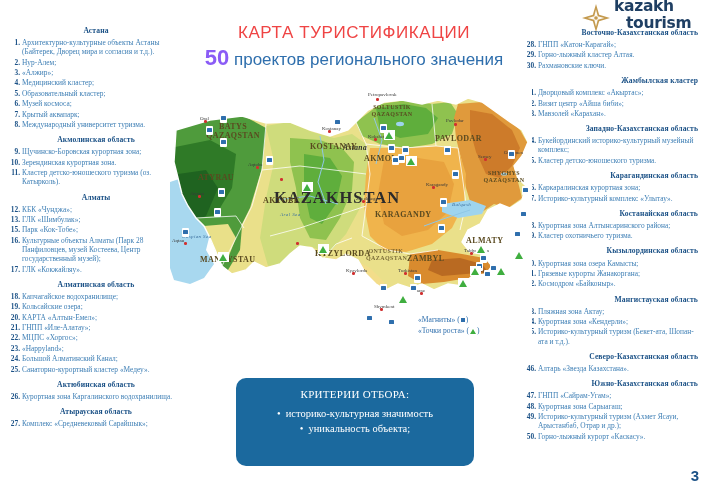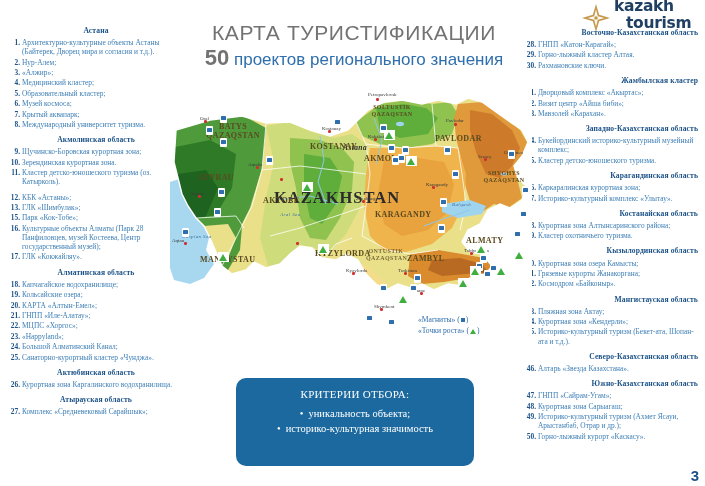--- a/index.html
+++ b/index.html
@@ -14,25 +14,25 @@
   .logo{position:absolute;left:580px;top:0px;width:125px;height:36px;}
   .logo .star{position:absolute;left:2px;top:4px;width:28px;height:28px;}
   .logo .txt{position:absolute;left:34px;top:-2px;
     font-family:"DejaVu Sans", sans-serif;font-weight:700;
     color:#1f3f63;line-height:17px;font-size:15.5px;letter-spacing:-.3px;}
   .logo .txt span{display:block;}
   .logo .txt span.l2{padding-left:12px;}
 
   
   .title-wrap{position:absolute;left:178px;top:22px;width:352px;text-align:center;}
-  .title1{font-family:"Liberation Sans", sans-serif;font-size:21px;
-    letter-spacing:.6px;color:#737373;font-weight:400;line-height:22px;}
+  .title1{font-family:"Liberation Sans", sans-serif;font-size:17px;
+    letter-spacing:.6px;color:#ef4444;font-weight:400;line-height:22px;}
   .title2{font-family:"Liberation Sans", sans-serif;font-size:17px;
     color:#2f6fad;line-height:24px;margin-top:2px;white-space:nowrap;}
-  .title2 .big{color:#737373;font-weight:700;font-size:22px;}
+  .title2 .big{color:#8b5cf6;font-weight:700;font-size:22px;}
 
   
   .col{position:absolute;width:176px;font-size:7.4px;line-height:9.1px;}
   .col-left{left:8px;top:26px;}
   .col-right{left:524px;top:28px;}
   .grp{margin-bottom:6px;}
   .grp-title{
     font-family:"Liberation Serif", serif;font-weight:700;font-size:7.6px;
     color:#1c5287;text-align:center;margin:0 0 3px 0;letter-spacing:.1px;}
   .col-right .grp-title{text-align:right;padding-right:2px;}
@@ -129,39 +129,40 @@
       </div>
       <div class="grp">
         <div class="grp-title">Акмолинская область</div>
         <ol class="items">
           <li><span class="n">9.</span><span>Щучинско-Боровская курортная зона;</span></li>
           <li><span class="n">10.</span><span>Зерендинская курортная зона.</span></li>
           <li><span class="n">11.</span><span>Кластер детско-юношеского туризма (оз. Катырколь).</span></li>
         </ol>
       </div>
       <div class="grp">
-        <ol class="items">
-          <li><span class="n">12.</span><span>КБК «Астаны»;</span></li>
+        <div class="grp-title">Алматы</div>
+        <ol class="items">
+          <li><span class="n">12.</span><span>КБК «Чунджа»;</span></li>
           <li><span class="n">13.</span><span>ГЛК «Шимбулак»;</span></li>
           <li><span class="n">15.</span><span>Парк «Кок-Тобе»;</span></li>
           <li><span class="n">16.</span><span>Культурные объекты Алматы (Парк 28 Панфиловцев, музей Костеева, Центр государственный музей);</span></li>
           <li><span class="n">17.</span><span>ГЛК «Кокжайляу».</span></li>
         </ol>
       </div>
       <div class="grp">
         <div class="grp-title">Алматинская область</div>
         <ol class="items">
           <li><span class="n">18.</span><span>Капчагайское водохранилище;</span></li>
           <li><span class="n">19.</span><span>Кольсайские озера;</span></li>
           <li><span class="n">20.</span><span>КАРТА «Алтын-Емел»;</span></li>
           <li><span class="n">21.</span><span>ГНПП «Иле-Алатау»;</span></li>
           <li><span class="n">22.</span><span>МЦПС «Хоргос»;</span></li>
           <li><span class="n">23.</span><span>«Happyland»;</span></li>
           <li><span class="n">24.</span><span>Большой Алматинский Канал;</span></li>
-          <li><span class="n">25.</span><span>Санаторно-курортный кластер «Чунджа».</span></li>
+          <li><span class="n">25.</span><span>Санаторно-курортный кластер «Медеу».</span></li>
         </ol>
       </div>
       <div class="grp">
         <div class="grp-title">Актюбинская область</div>
         <ol class="items">
           <li><span class="n">26.</span><span>Курортная зона Каргалинского водохранилища.</span></li>
         </ol>
       </div>
       <div class="grp">
         <div class="grp-title">Атырауская область</div>
@@ -527,19 +528,19 @@
   </div>
 
   <div class="maplegend" id="map-legend">
       <div><span>«Магниты»</span><span> (<span class="sq"></span>)</span></div>
       <div><span>«Точки роста»</span><span> (<span class="tr"></span>)</span></div>
     </div>
 
   <div class="criteria">
     <div class="ct">КРИТЕРИИ ОТБОРА:</div>
     <ul id="criteria-list">
+        <li>историко-культурная значимость</li>
         <li>уникальность объекта;</li>
-        <li>историко-культурная значимость</li>
       </ul>
   </div>
 
   <div class="pageno">3</div>
 </div>
 
 </body></html>

